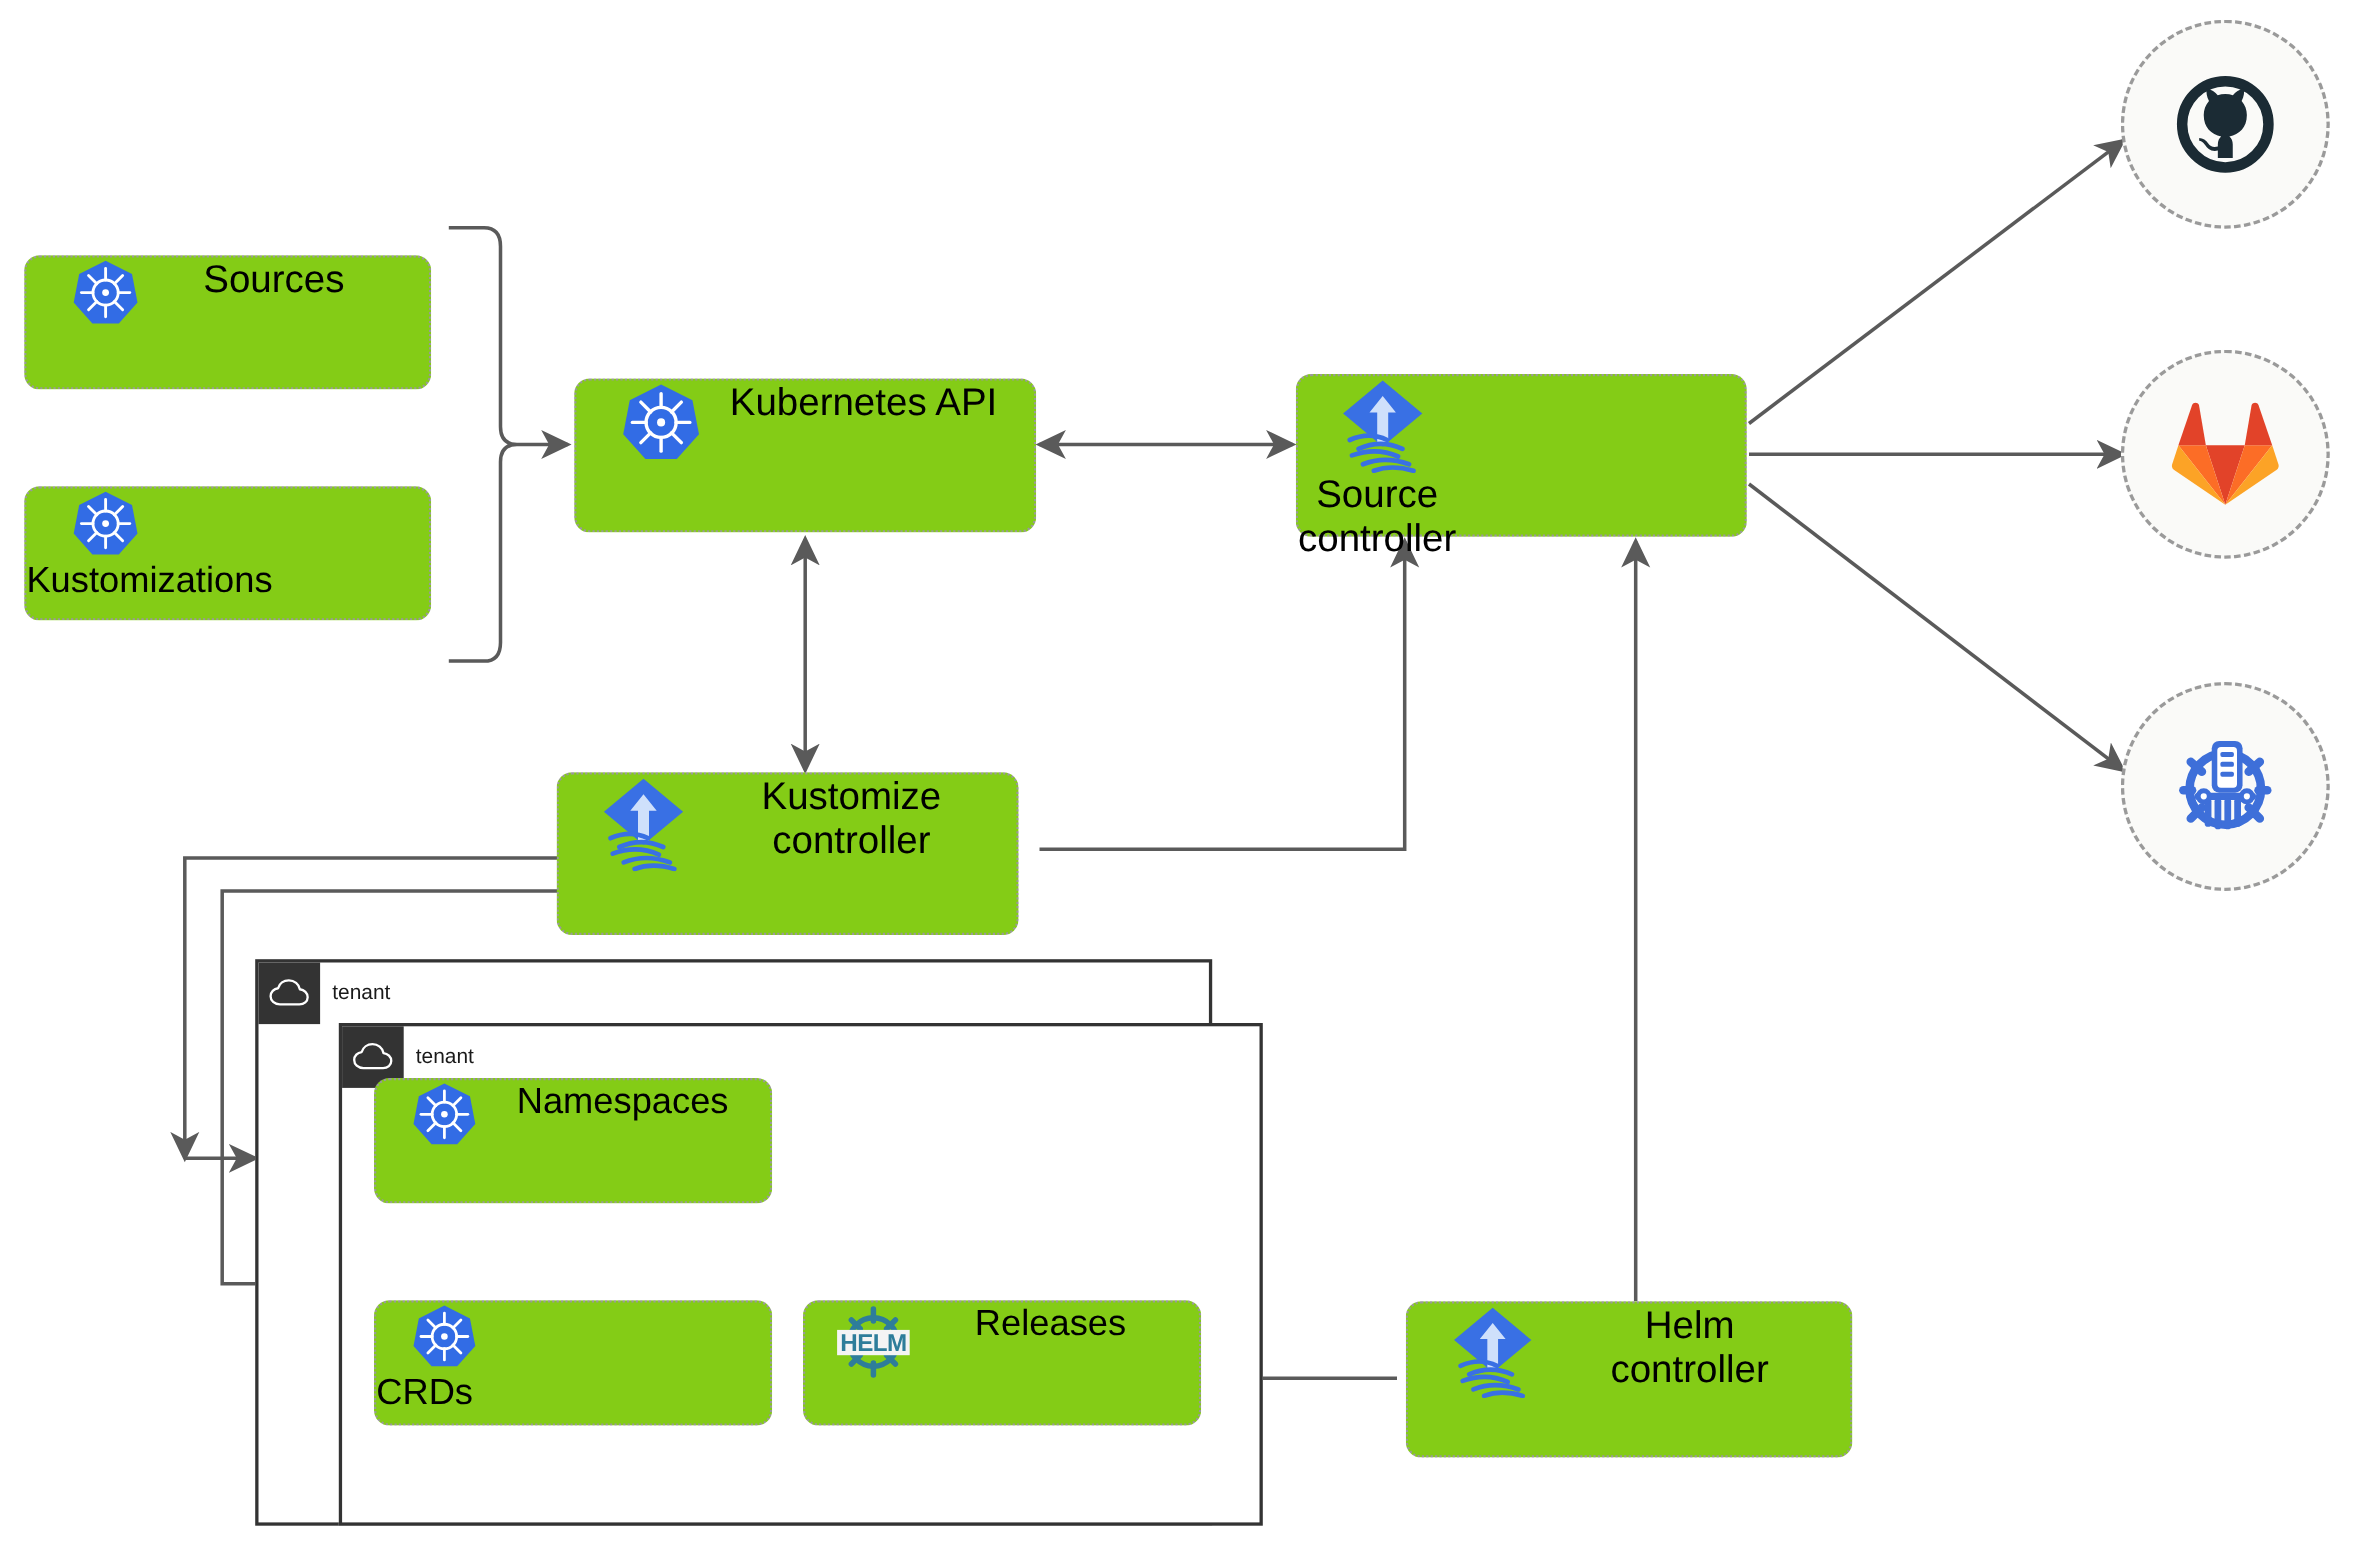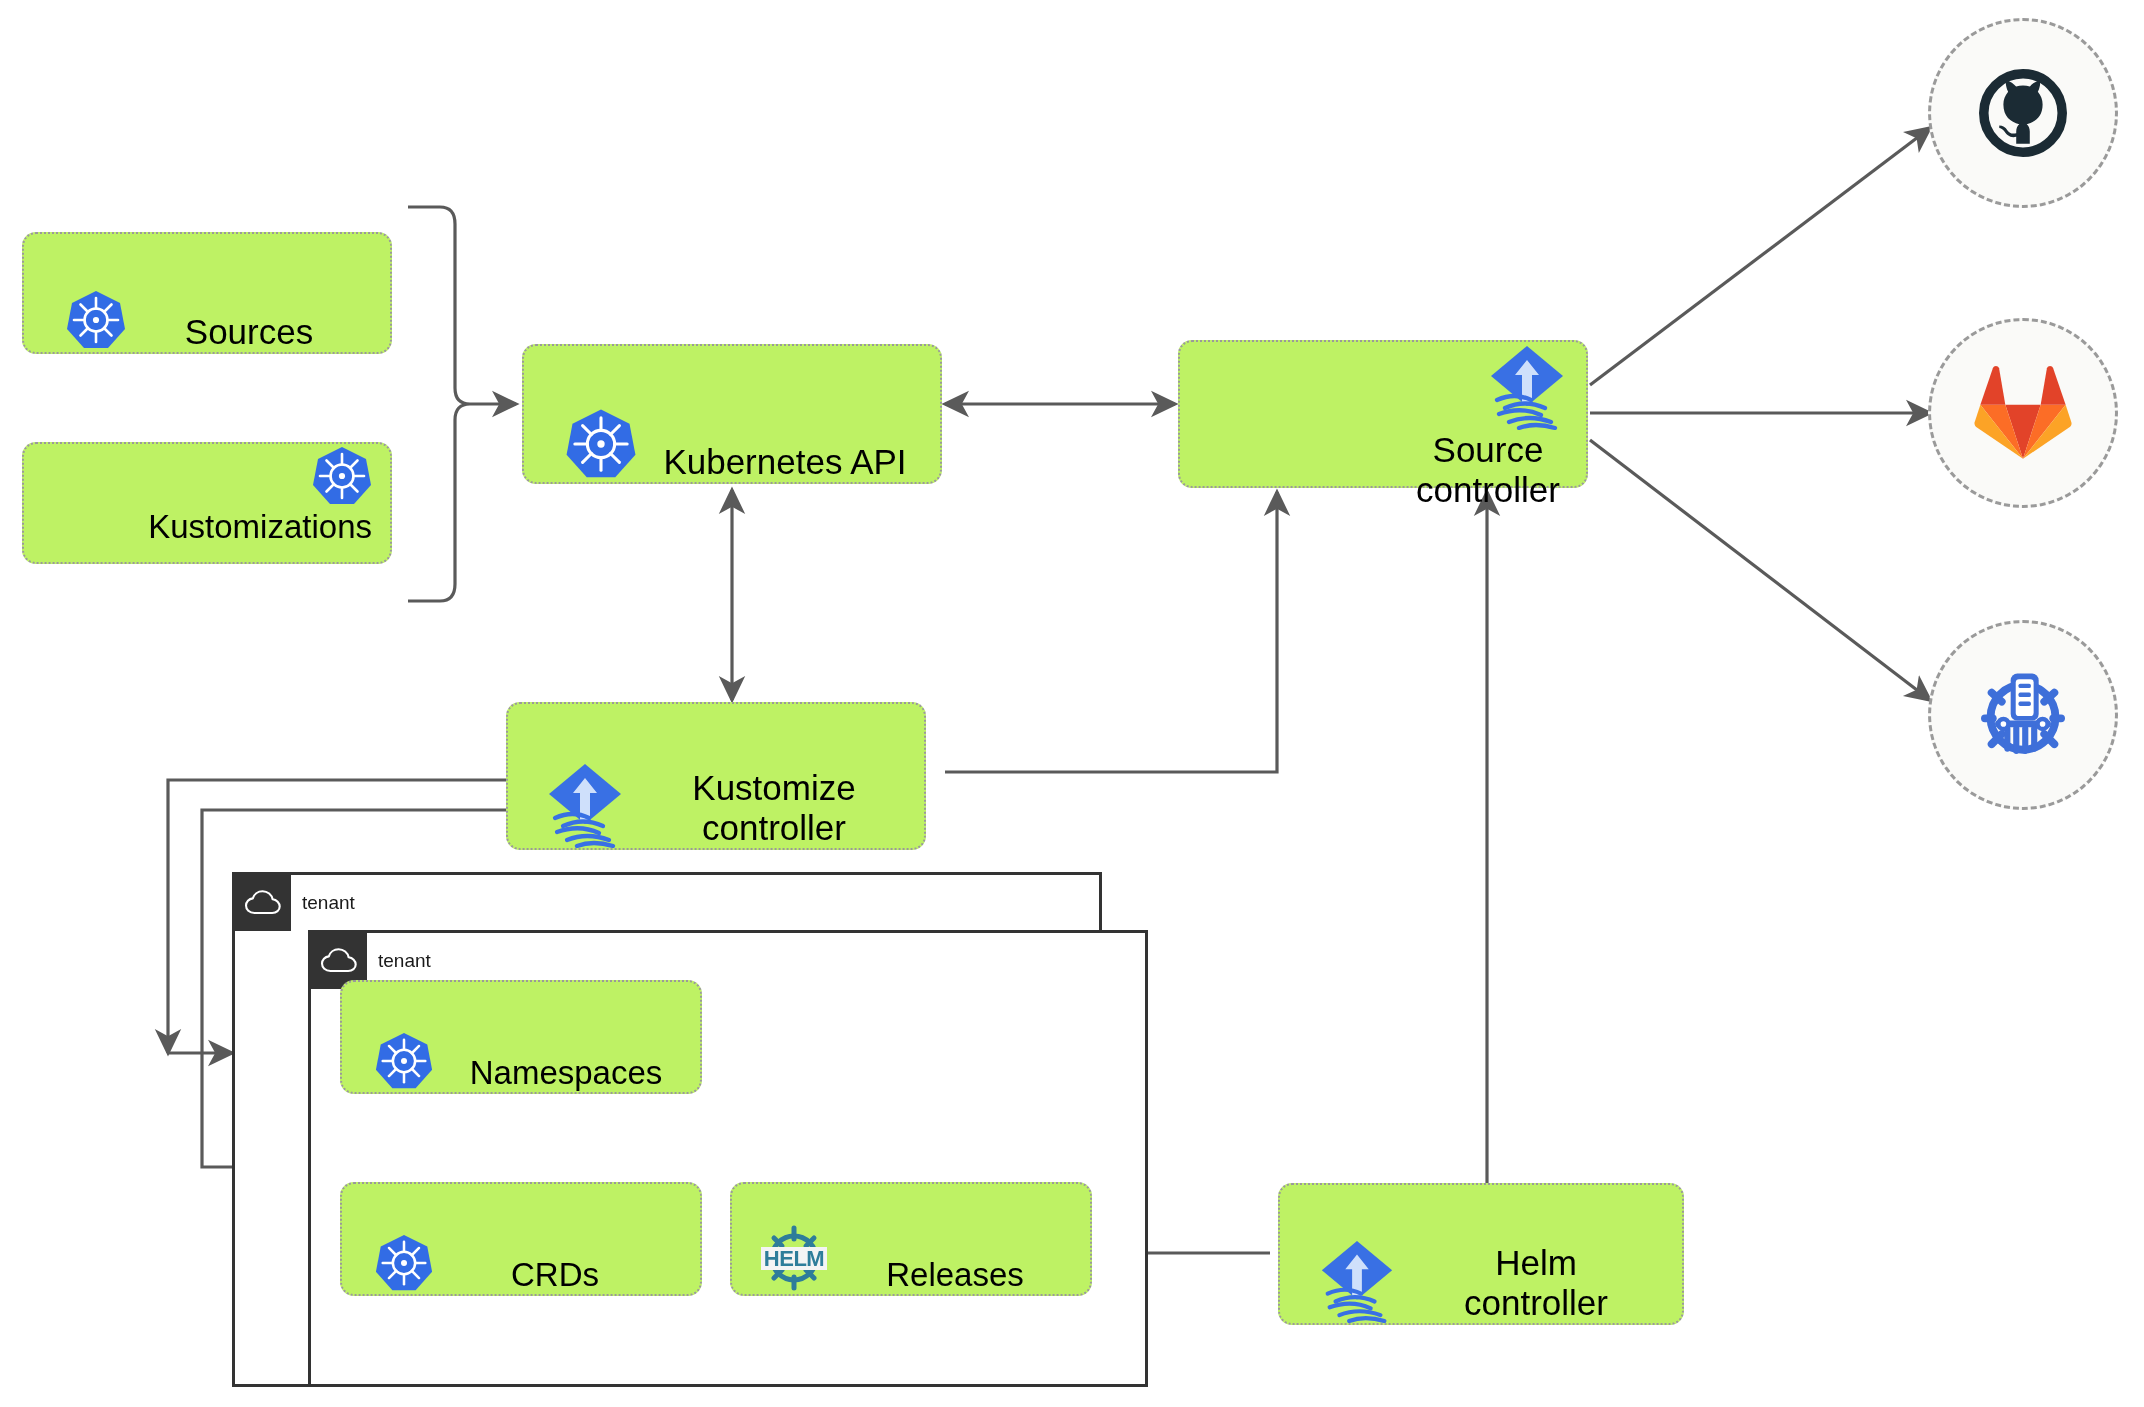--- a/index.html
+++ b/index.html
@@ -1,22 +1,22 @@
 <!DOCTYPE html>
 <html><head>
 <meta charset="utf-8">
 <style>
   html,body{margin:0;padding:0;background:#ffffff;}
   body{width:2144px;height:1407px;position:relative;overflow:hidden;
        font-family:"Liberation Sans","DejaVu Sans",sans-serif;}
   #stage{position:absolute;left:0;top:0;width:2144px;height:1407px;}
   svg.layer{position:absolute;left:0;top:0;width:2144px;height:1407px;overflow:visible;}
-  .node{position:absolute;box-sizing:border-box;background:#bef264;
+  .node{position:absolute;box-sizing:border-box;background:#84cc16;
         border:2.5px dotted #9a9a9a;border-radius:14px;
-        display:flex;align-items:flex-end;}
+        display:flex;align-items:flex-start;}
   .node .ico{flex:0 0 auto;display:flex;align-items:center;justify-content:center;}
   .node .lbl{flex:1 1 auto;text-align:center;color:#000;line-height:1.15;}
   .circlenode{position:absolute;box-sizing:border-box;border-radius:50%;
         background:#fafaf8;border:3px dashed #9a9a9a;
         display:flex;align-items:center;justify-content:center;}
   .tenant{position:absolute;box-sizing:border-box;background:#ffffff;
         border:3px solid #333333;}
   .tenant-hdr{position:absolute;left:-0px;top:-0px;height:56px;display:flex;align-items:center;}
   .tenant-tab{width:56px;height:56px;background:#333333;display:flex;align-items:center;justify-content:center;}
   .tenant-name{margin-left:11px;font-size:19px;color:#1a1a1a;}
@@ -229,21 +229,21 @@
             <path d="M40 40 L47.5 47.5"></path>
           <path d="M40 24 L47.5 16.5"></path>
             <path d="M24 40 L16.5 47.5"></path>
         </g>
       </svg>
     </div>
     <div class="lbl lbl-mid" style="padding-right:16px;">Namespaces</div>
   </div>
 
 
-  <div class="node" style="left:340px;top:1182px;width:362px;height:114px;z-index:6;">
+  <div class="node" style="left:340px;top:1182px;width:362px;height:114px;z-index:6;flex-direction:column;">
     <div class="ico" style="width:88px;margin-left:18px;">
       <svg width="62" height="62" viewBox="0 0 64 64" aria-hidden="true">
         <path d="M32 3 L56 15 L61 41 L44 60 L20 60 L3 41 L8 15 Z" fill="#326CE5"></path>
         <g fill="none" stroke="#ffffff" stroke-width="2.6" stroke-linecap="round">
           <circle cx="32" cy="32" r="11.5"></circle>
           <circle cx="32" cy="32" r="3.1" fill="#ffffff" stroke="none"></circle>
           <path d="M32 20.5 L32 10"></path>
             <path d="M32 43.5 L32 54"></path>
           <path d="M20.5 32 L10 32"></path>
             <path d="M43.5 32 L54 32"></path>

